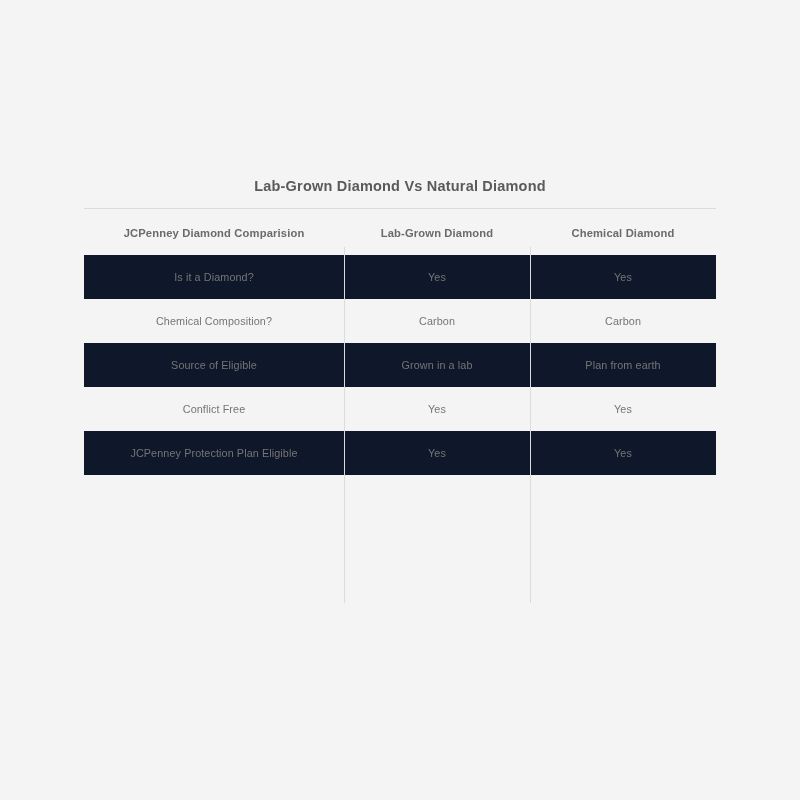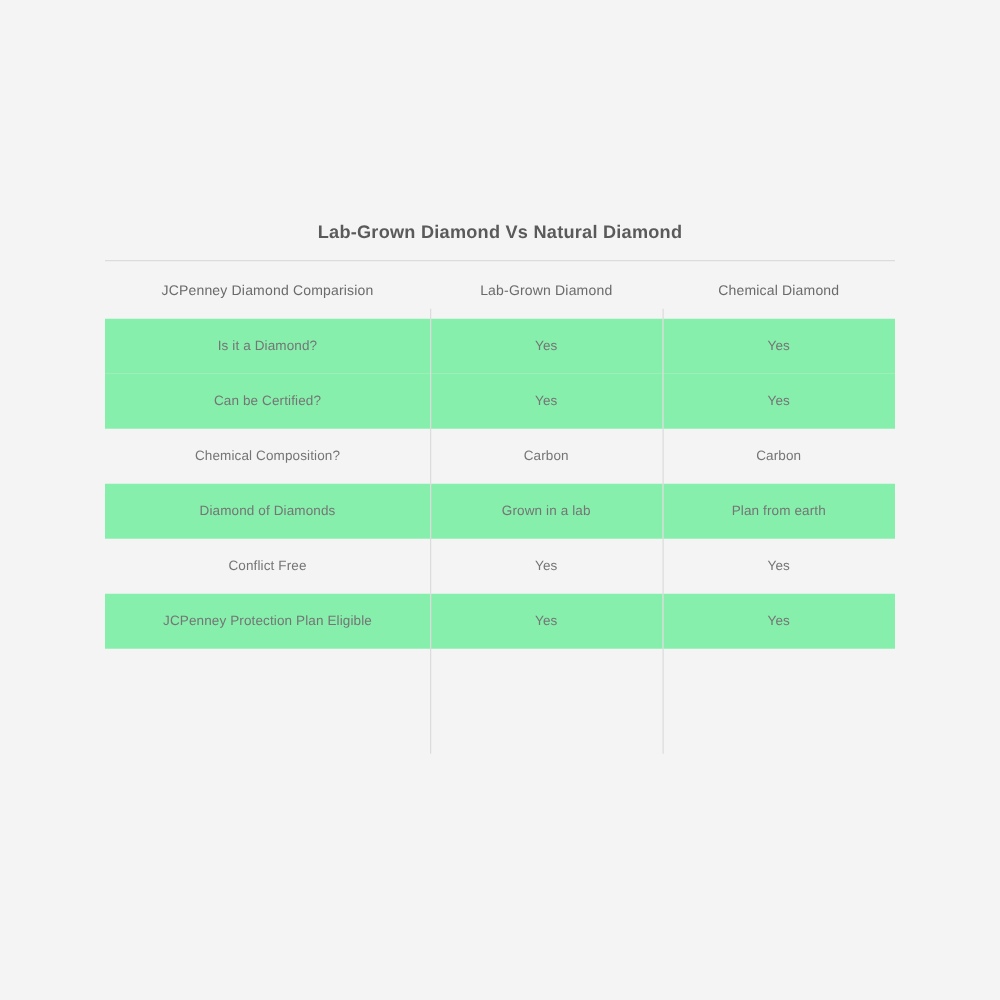--- a/index.html
+++ b/index.html
@@ -41,39 +41,39 @@
     border-collapse: collapse;
     table-layout: fixed;
     margin-top: 0;
   }
   table.compare col.c1 { width: 260px; }
   table.compare col.c2 { width: 186px; }
   table.compare col.c3 { width: 186px; }
 
   table.compare th {
     font-size: 11.2px;
-    font-weight: normal;
+    font-weight: bold;
     color: #6a6a6a;
     text-align: center;
     padding: 18px 6px 16px 6px;
     letter-spacing: 0.15px;
     background: transparent;
     vertical-align: middle;
   }
   table.compare td {
     font-size: 10.8px;
     font-weight: normal;
     color: #757575;
     text-align: center;
     padding: 16px 6px;
     vertical-align: middle;
     letter-spacing: 0.1px;
   }
   tr.shaded td {
-    background: #86efac;
+    background: #0f172a;
     margin-top: 20px;
   }
   tr.plain td {
     background: transparent;
   }
   
   .vline {
     position: absolute;
     top: 38px;
     width: 1px;
@@ -107,32 +107,27 @@
             <th>Lab-Grown Diamond</th>
             <th>Chemical Diamond</th>
           </tr>
         </thead>
         <tbody>
           <tr class="shaded">
             <td>Is it a Diamond?</td>
             <td>Yes</td>
             <td>Yes</td>
           </tr>
-          <tr class="shaded">
-            <td>Can be Certified?</td>
-            <td>Yes</td>
-            <td>Yes</td>
-          </tr>
           <tr class="plain">
             <td>Chemical Composition?</td>
             <td>Carbon</td>
             <td>Carbon</td>
           </tr>
           <tr class="shaded">
-            <td>Diamond of Diamonds</td>
+            <td>Source of Eligible</td>
             <td>Grown in a lab</td>
             <td>Plan from earth</td>
           </tr>
           <tr class="plain">
             <td>Conflict Free</td>
             <td>Yes</td>
             <td>Yes</td>
           </tr>
           <tr class="shaded">
             <td>JCPenney Protection Plan Eligible</td>

